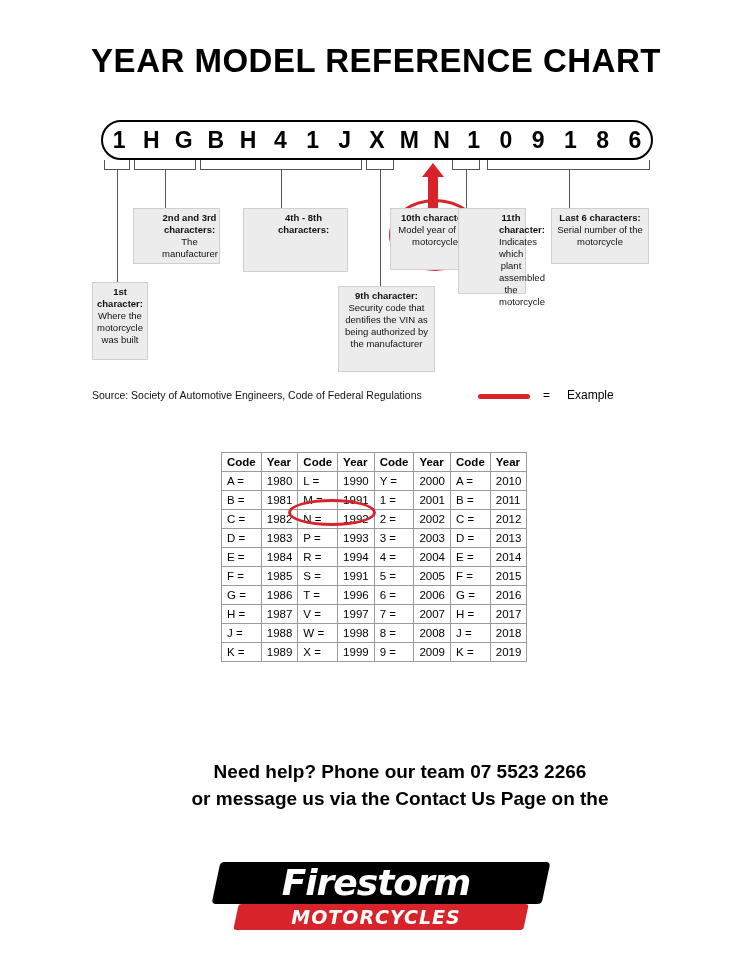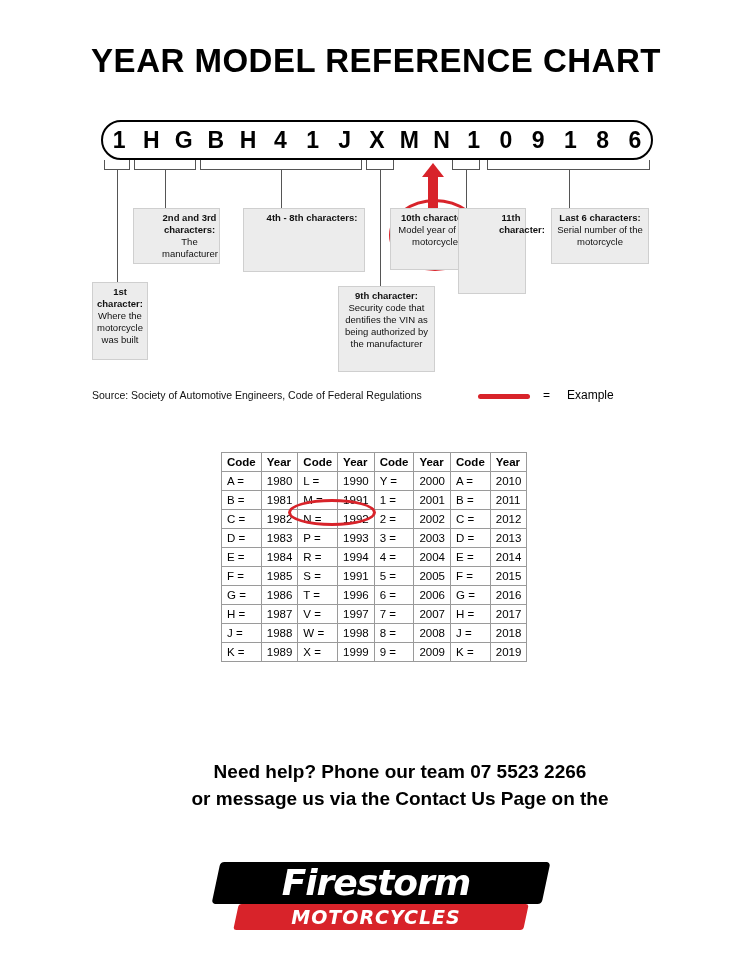--- a/index.html
+++ b/index.html
@@ -288,36 +288,37 @@
 <div class="callout" style="top:282px; left:92px; width:56px; height:78px;">
   <b>1st character:</b><br>
   <span>Where the motorcycle was built</span>
 </div>
 
 <div class="callout" style="top:208px; left:133px; width:87px; height:56px;padding-left:28px;">
   <b>2nd and 3rd characters:</b><br>
   <span>The manufacturer</span>
 </div>
 
-<div class="callout" style="top:208px; left:243px; width:122px; height:64px;padding-left:18px;">
+<div class="callout" style="top:208px; left:243px; width:105px; height:64px;padding-left:18px;">
   <b>4th - 8th characters:</b><br>
 </div>
 
 <div class="callout" style="top:286px; left:338px; width:97px; height:86px;">
   <b>9th character:</b><br>
   <span>Security code that dentifies the VIN as being authorized by the manufacturer</span>
 </div>
 
 <div class="callout" style="top:208px; left:390px; width:90px; height:62px;">
   <b>10th character:</b><br>
   <span>Model year of the motorcycle</span>
 </div>
 
 <div class="callout" style="top:208px; left:458px; width:68px; height:86px;padding-left:40px;">
   <b>11th character:</b><br>
+  <span>Indicates which plant assembled the motorcycle</span>
 </div>
 
 <div class="callout" style="top:208px; left:551px; width:98px; height:56px;">
   <b>Last 6 characters:</b><br>
   <span>Serial number of the motorcycle</span>
 </div>
 
 <div class="source-line">Source:  Society of Automotive Engineers, Code of Federal Regulations</div>
 <div class="legend-dash"></div>
 <div class="legend-eq">=</div>

